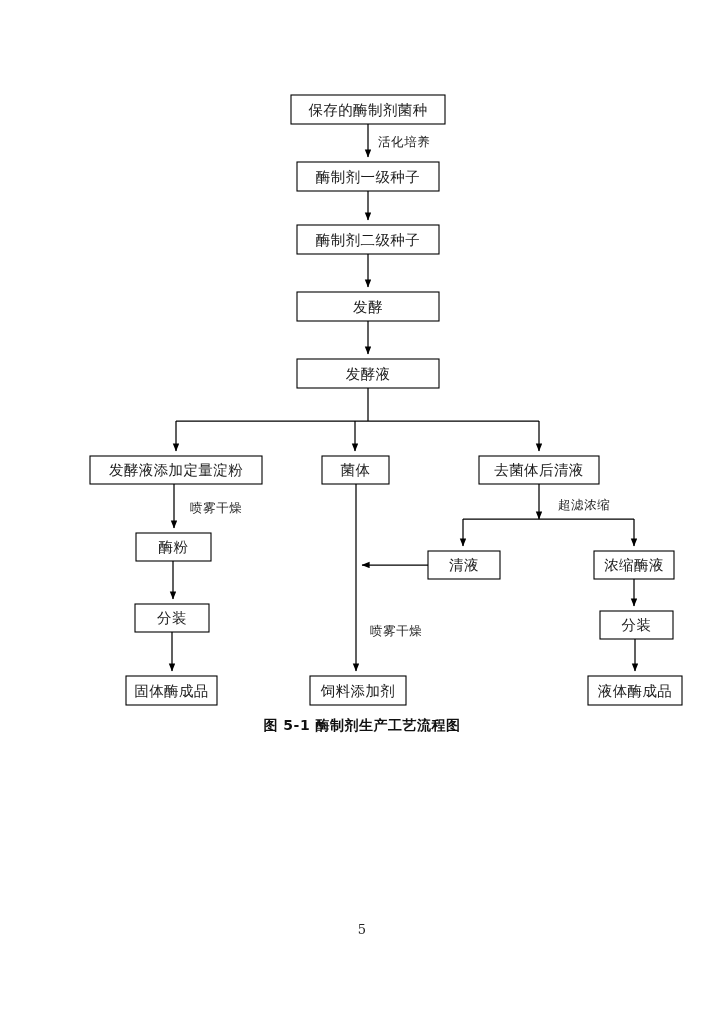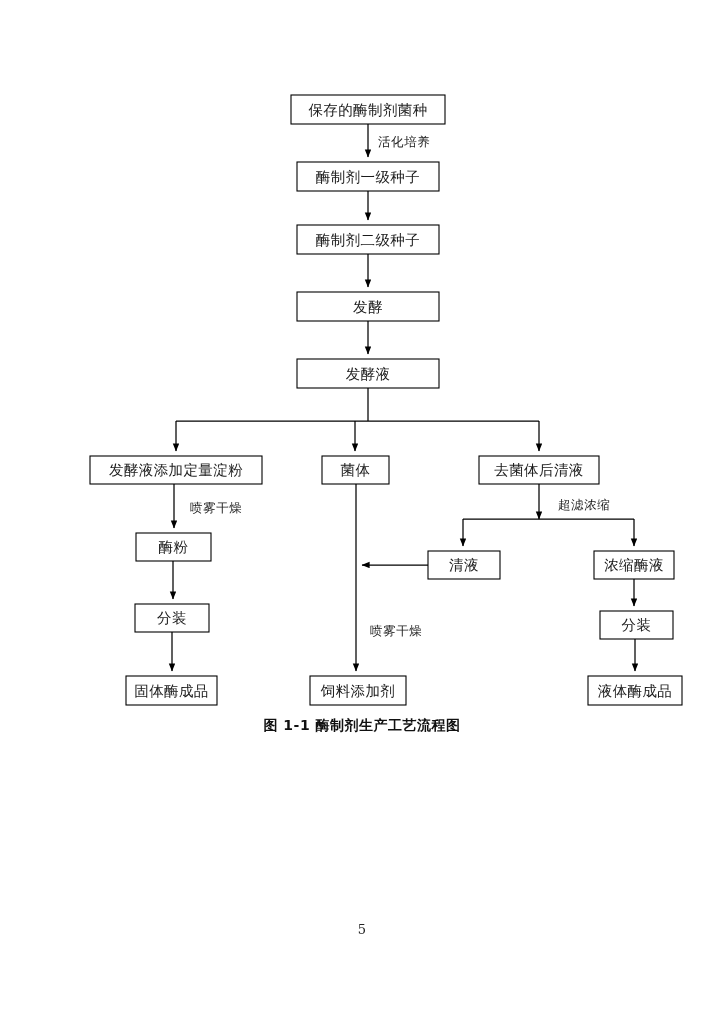--- a/index.html
+++ b/index.html
@@ -211,17 +211,17 @@
       </g>
 
       <g>
         <rect class="node-box" x="588" y="676" width="94" height="29"></rect>
         <text class="node-label" x="635" y="691.5">液体酶成品</text>
       </g>
 
     </g>
   </svg>
 
-  <div class="caption-text">图 1-1  酶制剂生产工艺流程图</div>
+  <div class="caption-text">图 5-1  酶制剂生产工艺流程图</div>
 
   <div class="page-number">5</div>
 
 </div>
 
 </body></html>

